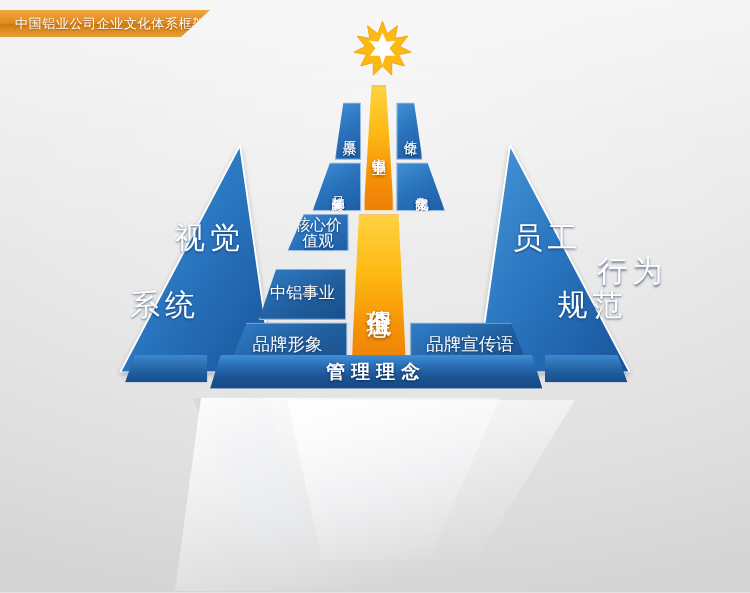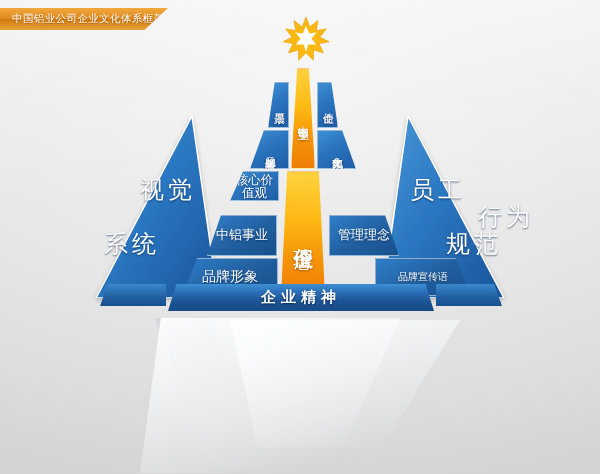--- a/index.html
+++ b/index.html
@@ -183,31 +183,29 @@
                 letter-spacing:1px;writing-mode:vertical-rl;text-orientation:upright;
                 clip-path:polygon(14% 0%,86% 0%,100% 100%,0% 100%);">价值理念</div>
 
     <div class="brick blue" style="left:62px;top:113px;width:49px;height:30px;font-size:12.5px;
                 padding:0 2px;clip-path:polygon(27% 0%,100% 0%,100% 100%,0% 100%);">核心价值观</div>
 
 
     <div class="brick blue-d" style="left:39px;top:157px;width:70px;height:41px;font-size:13px;
                 clip-path:polygon(20% 0%,100% 0%,100% 100%,0% 100%);">中铝事业</div>
 
-    <div class="brick blue-d" style="left:161px;top:157px;width:70px;height:41px;font-size:13px;
-                clip-path:polygon(0% 0%,80% 0%,100% 100%,0% 100%);">管理理念</div>
 
     <div class="brick blue-d" style="left:14px;top:200px;width:96px;height:38px;font-size:14px;
                 clip-path:polygon(16% 0%,100% 0%,100% 100%,0% 100%);">品牌形象</div>
 
-    <div class="brick blue-d" style="left:160px;top:200px;width:96px;height:38px;font-size:10px;
-                clip-path:polygon(0% 0%,84% 0%,100% 100%,0% 100%);margin-left:47px;">品牌宣传语</div>
+    <div class="brick blue-d" style="left:160px;top:200px;width:96px;height:38px;font-size:14px;
+                clip-path:polygon(0% 0%,84% 0%,100% 100%,0% 100%);">品牌宣传语</div>
 
   </div>
 
   <div class="basecap" id="cap-l"></div>
   <div class="basecap" id="cap-r"></div>
 
   <div id="base">
-    <span class="txt">企业精神</span>
+    <span class="txt">管理理念</span>
   </div>
 
 </div>
 
 </body></html>

